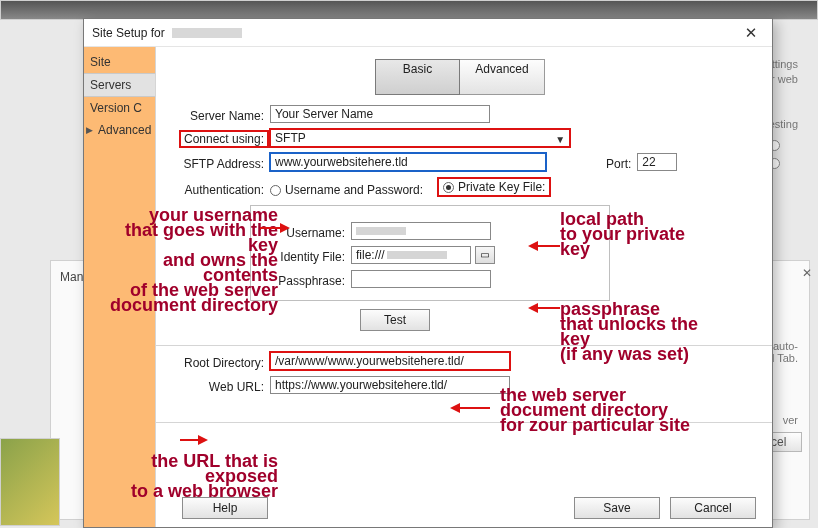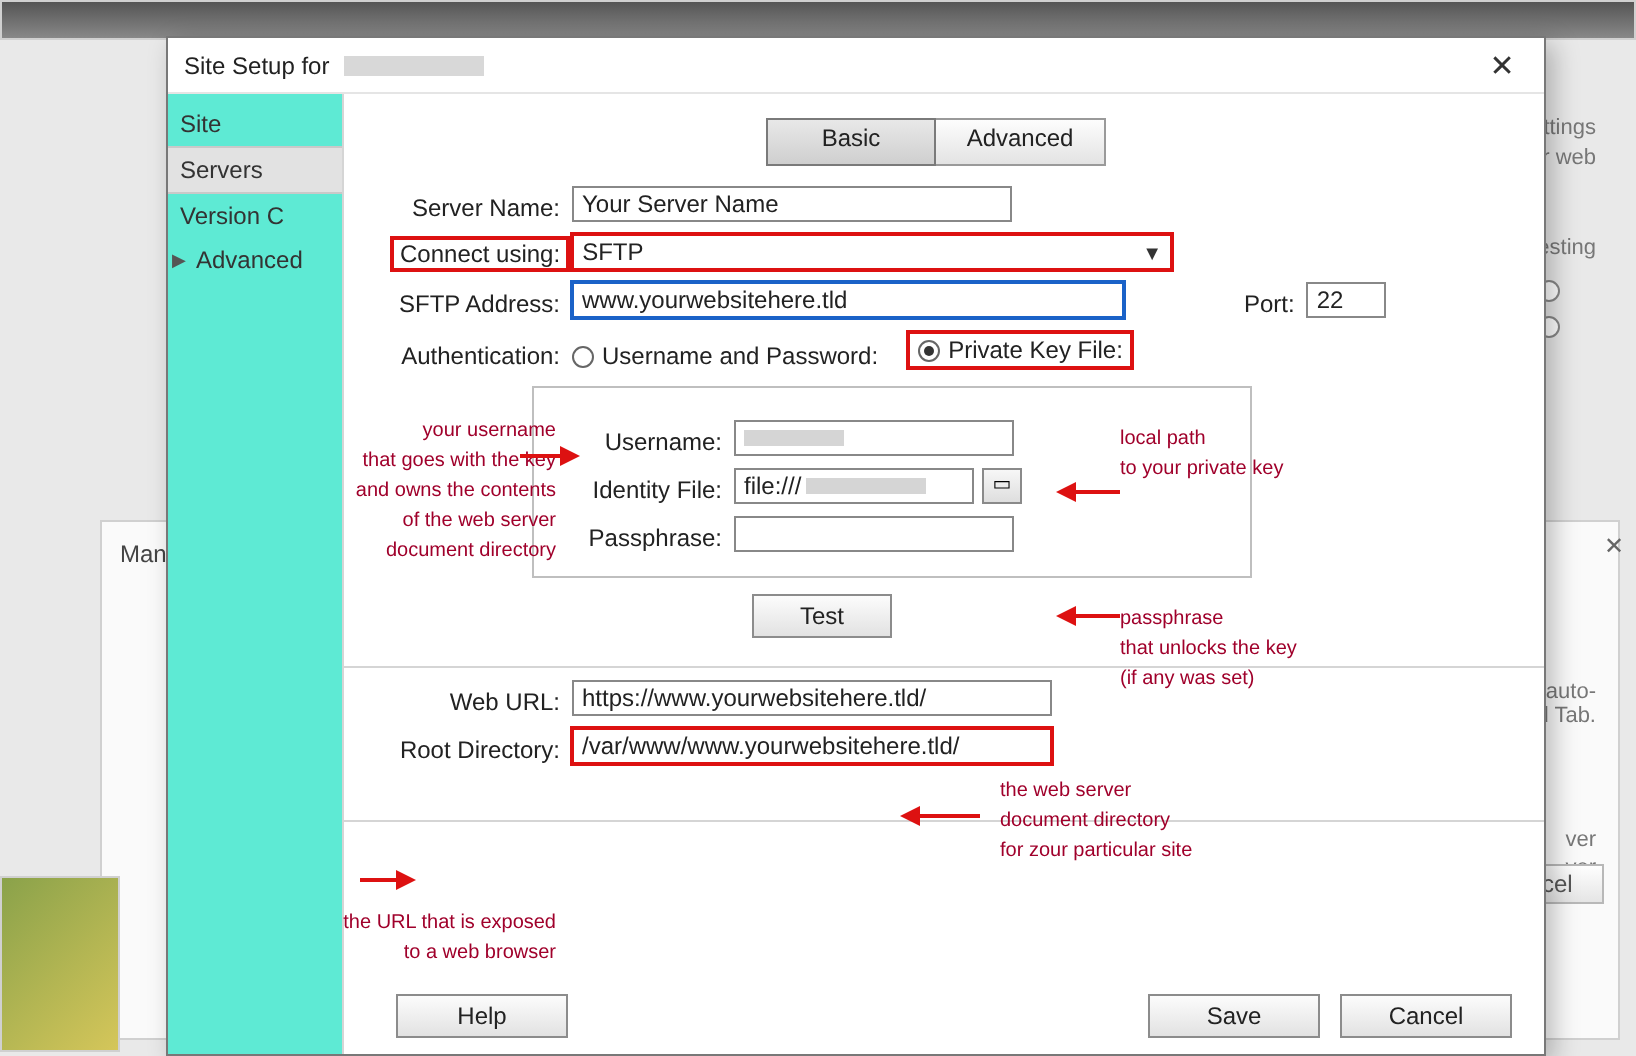--- a/index.html
+++ b/index.html
@@ -27,32 +27,32 @@
     background:#fff; border:1px solid #787878; box-shadow:4px 4px 12px rgba(0,0,0,.25);
   }
   .titlebar { height:28px; background:#fff; display:flex; align-items:center; padding:0 8px; border-bottom:1px solid #e5e5e5;gap:23px;}
   .titlebar .title { flex:1; color:#222; }
   .titlebar .title .redact { display:inline-block; width:70px; height:10px; background:#d8d8d8; vertical-align:middle; margin-left:4px;}
   .closex { width:26px; text-align:center; font-size:15px; color:#333; cursor:default;}
   
   .body { display:flex; height:calc(100% - 28px); }
 
   
-  .sidebar { width:88px; border-right:1px solid #d5d5d5; background:#5eead4; padding-top:4px; }
+  .sidebar { width:72px; border-right:1px solid #d5d5d5; background:#fdba74; padding-top:4px; }
   .sidebar .item { padding:4px 6px; color:#333; white-space:nowrap; overflow:hidden; position:relative;}
   .sidebar .item.sel { background:#e2e2e2; border-top:1px solid #c9c9c9; border-bottom:1px solid #c9c9c9;}
   .sidebar .item .tri { position:absolute; left:2px; top:6px; font-size:9px; color:#555;}
   .sidebar .item.adv { padding-left:14px; }
 
   
   .content { flex:1; position:relative; padding:8px 12px 0 4px; }
 
   
   .tabbar { text-align:center; margin:4px 0 10px 0;}
-  .tabbtn { display:inline-block; width:85px; height:24px; line-height:18px; text-align:center;
+  .tabbtn { display:inline-block; width:85px; height:36px; line-height:18px; text-align:center;
     border:1px solid #9a9a9a; background:linear-gradient(#fdfdfd,#e3e3e3); color:#222;}
   .tabbtn.sel { background:linear-gradient(#e8e8e8,#cfcfcf); border:1px solid #7a7a7a;}
   .tabbtn + .tabbtn { border-left:none; }
 
   
   .row { display:flex; align-items:flex-end; margin:6px 0; }
   .lbl { width:110px; text-align:right; padding-right:6px; color:#222;}
   .field { height:18px; border:1px solid #888; background:#fff; padding:0 4px; line-height:16px; color:#222; }
   .field.redacted::after{content:""; display:inline-block; width:50px; height:8px; background:#d5d5d5;}
   .dropdown { position:relative; }
@@ -80,21 +80,21 @@
   .testwrap { margin:6px 0 14px 200px;}
 
   
   .footer { position:absolute; bottom:8px; left:0; right:0; display:flex; align-items:center; padding:0 16px;}
   .footer .spacer{flex:1;}
   .footer .btn { min-width:86px; margin-left:10px;}
   
   .sep { border-top:1px solid #d5d5d5; margin:6px -12px 6px -4px;}
 
   
-  .anno { position:absolute; color:#a0002b; font-weight:normal; font-size:10px; line-height:15px; text-align:right; pointer-events:none; font-family:"Trebuchet MS","Segoe UI",sans-serif;}
+  .anno { position:absolute; color:#a0002b; font-weight:bold; font-size:18px; line-height:15px; text-align:right; pointer-events:none; font-family:"Trebuchet MS","Segoe UI",sans-serif;}
   .anno.left1 { right:540px; top:208px; width:175px;}
   .anno.right1{ left:560px; top:212px; width:150px; text-align:left;}
   .anno.right2{ left:560px; top:302px; width:170px; text-align:left;}
   .anno.right3{ left:500px; top:388px; width:200px; text-align:left;}
   .anno.left2 { right:540px; top:454px; width:190px;}
   
   
   .arrowR, .arrowL { position:absolute; pointer-events:none; }
   .arrowR .shaft, .arrowL .shaft { position:absolute; height:2px; background:#d11; }
   .arrowR .head { position:absolute; width:0; height:0; border-top:5px solid transparent; border-bottom:5px solid transparent; border-left:10px solid #d11;}
@@ -189,26 +189,26 @@
         </div>
       </div>
 
       <div class="testwrap">
         <span class="btn">Test</span>
       </div>
 
       <div class="sep"></div>
 
       <div class="row">
+        <span class="lbl" style="width:110px">Root Directory:</span>
+        <span class="field hl-red" style="width:240px">/var/www/www.yourwebsitehere.tld/</span>
+      </div>
+      <div class="row">
         <span class="lbl" style="width:110px">Web URL:</span>
         <span class="field" style="width:240px">https://www.yourwebsitehere.tld/</span>
-      </div>
-      <div class="row">
-        <span class="lbl" style="width:110px">Root Directory:</span>
-        <span class="field hl-red" style="width:240px">/var/www/www.yourwebsitehere.tld/</span>
       </div>
 
       <div class="sep" style="margin-top:28px"></div>
 
       <div class="footer">
         <span class="btn">Help</span>
         <span class="spacer"></span>
         <span class="btn">Save</span>
         <span class="btn">Cancel</span>
       </div>

